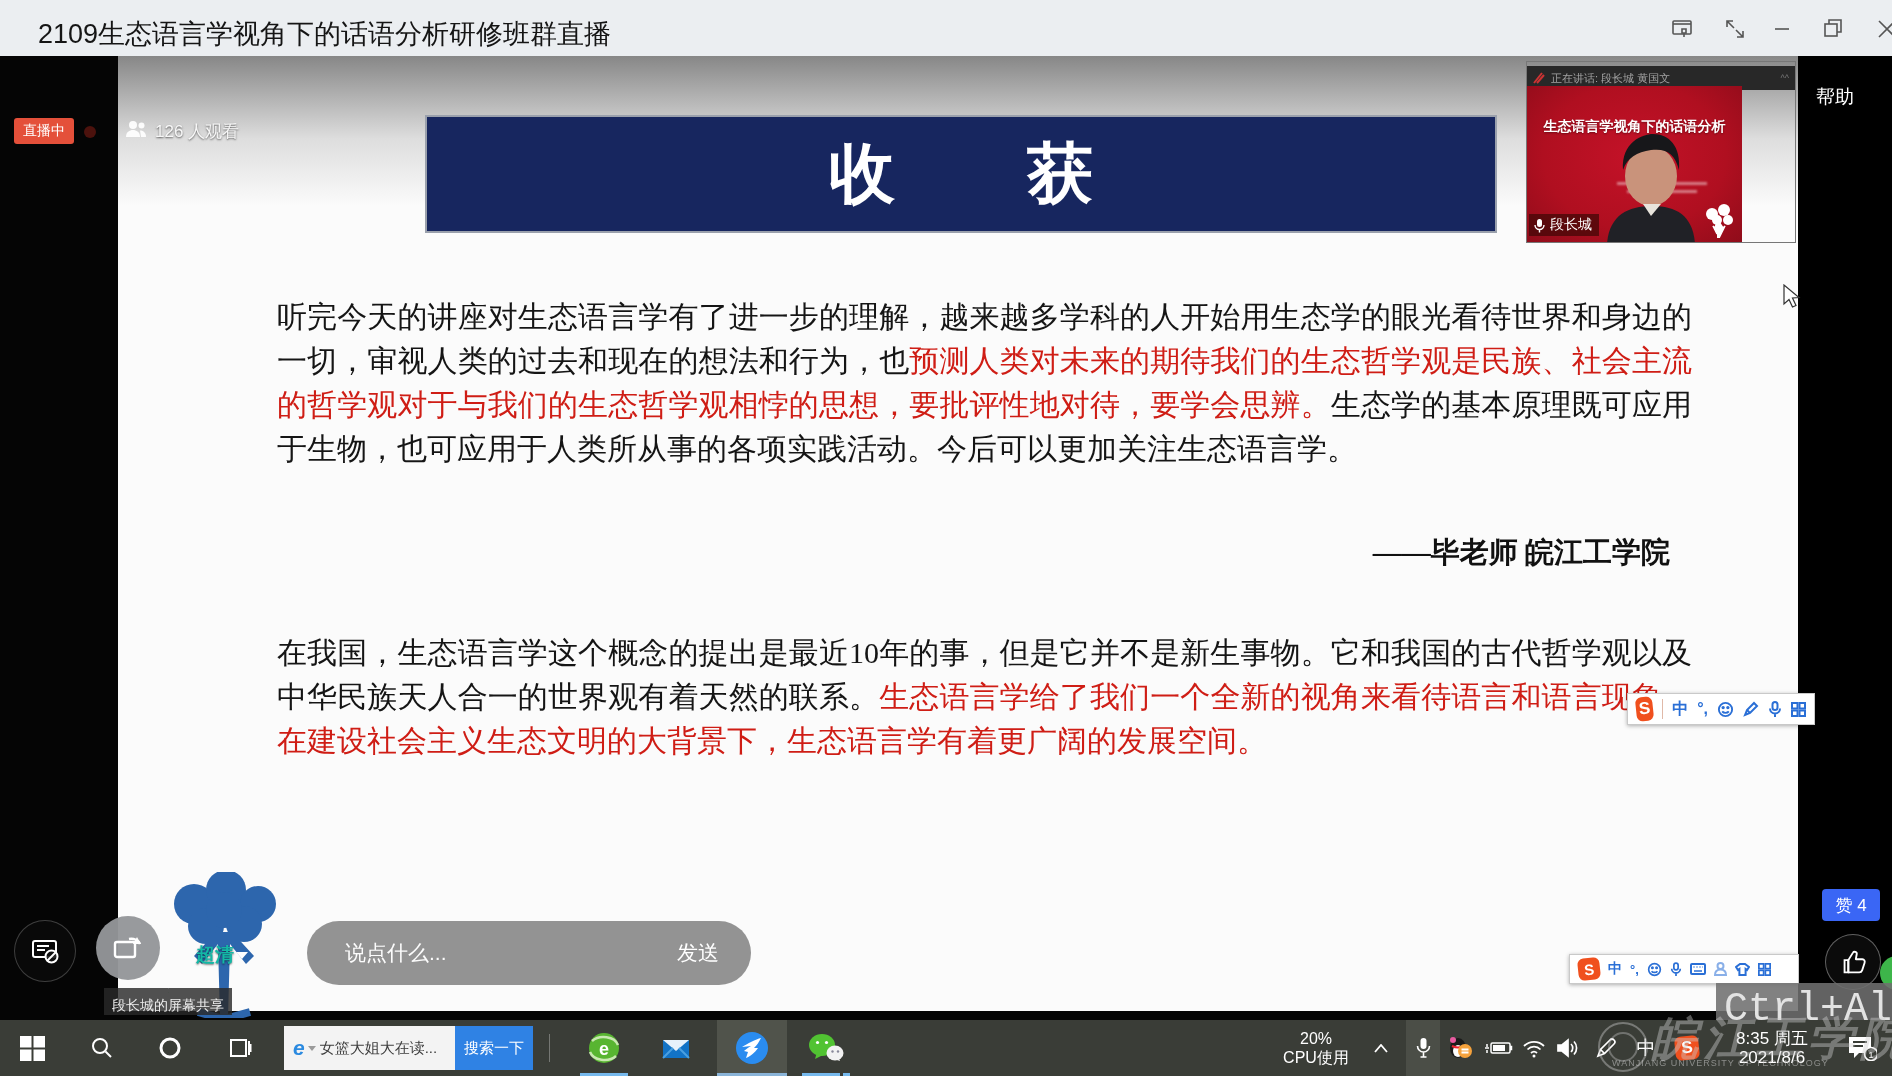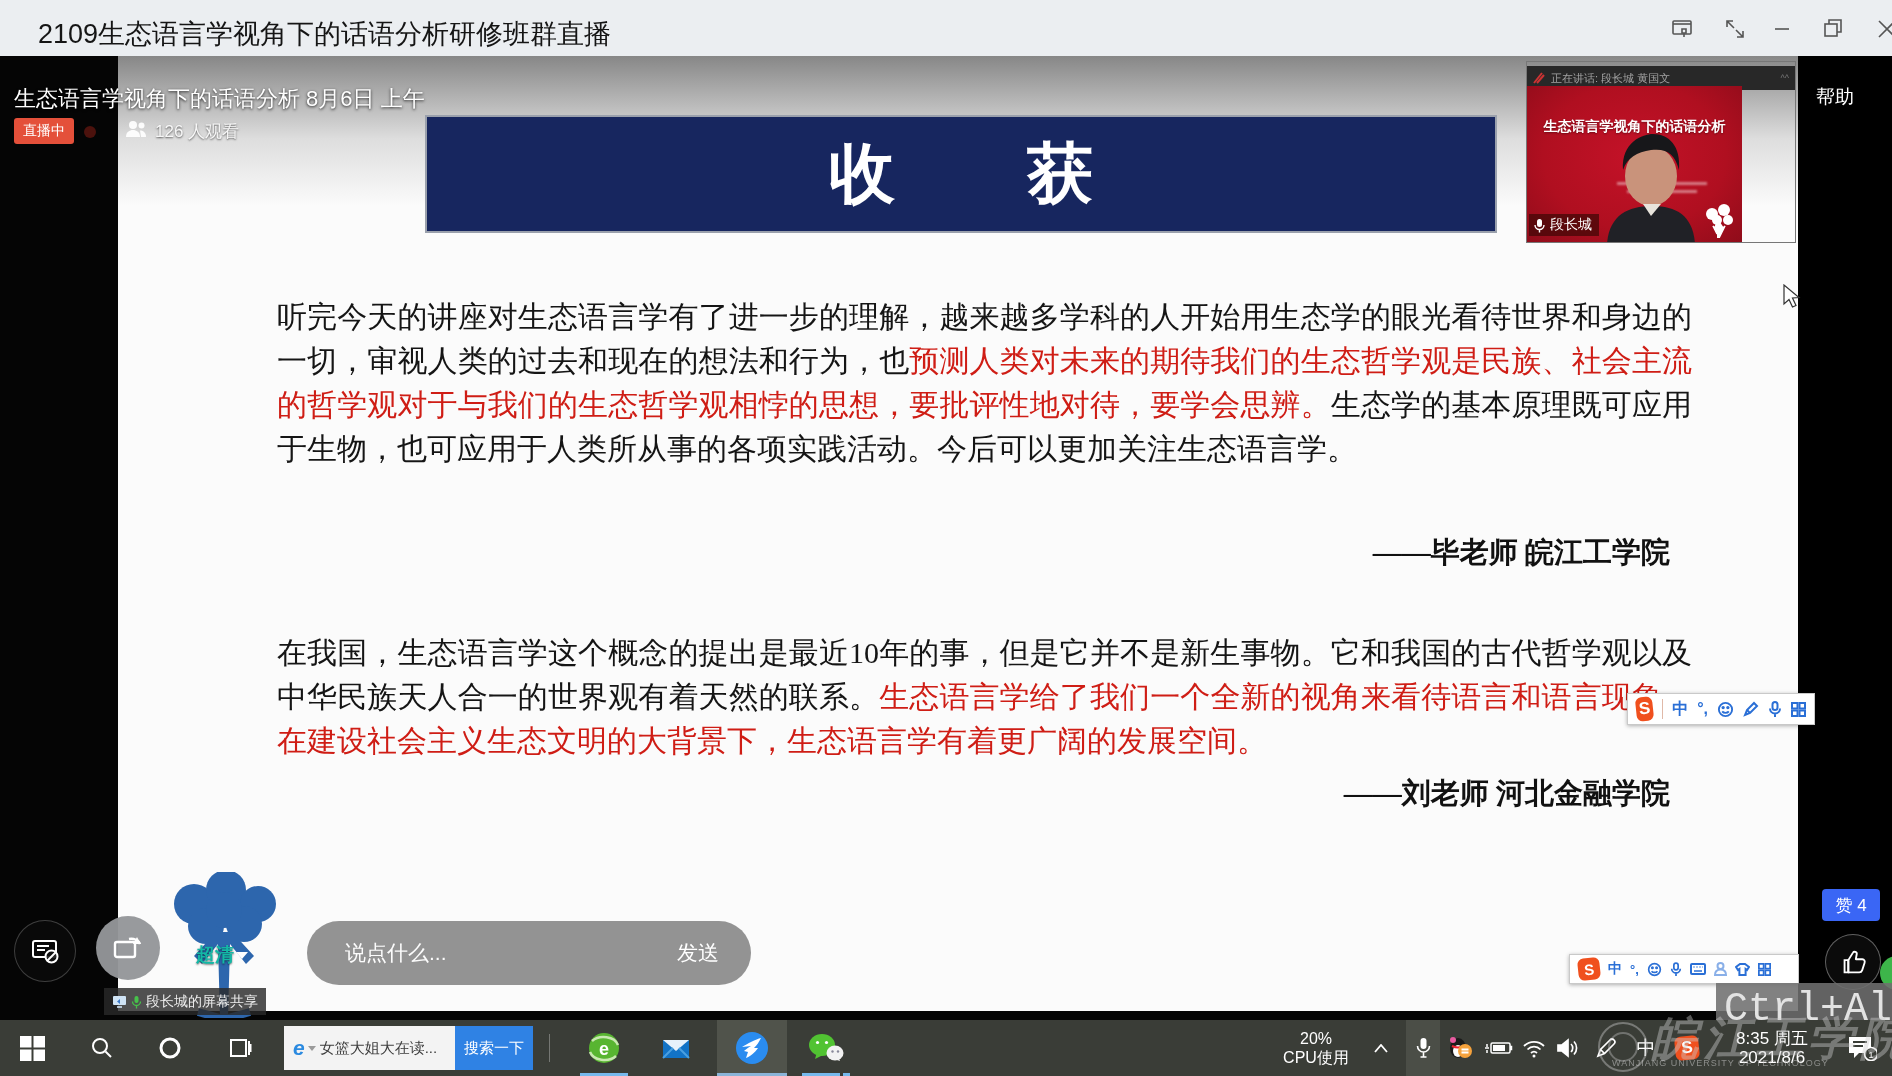--- a/index.html
+++ b/index.html
@@ -59,21 +59,21 @@
   .quality{left:196px;top:942px;z-index:7;color:#14b8a6;font-size:19px;font-weight:bold;display:flex;align-items:center;gap:2px;
      text-shadow:0 1px 2px rgba(0,0,0,.55);cursor:pointer;}
   .caret-down{width:0;height:0;border-left:6px solid transparent;border-right:6px solid transparent;border-top:7px solid #fff;}
   .chat-pill{left:307px;top:921px;width:444px;height:64px;z-index:6;background:rgba(138,138,138,.92);
      border-radius:32px;display:flex;align-items:center;}
   .chat-input{flex:1;margin-left:36px;background:transparent;border:none;outline:none;color:#fff;font-size:21px;
      font-family:"Liberation Sans",sans-serif;}
   .chat-input::placeholder{color:rgba(255,255,255,.97);opacity:1;}
   .send-btn{margin-right:32px;color:#fff;font-size:21px;cursor:pointer;}
   .share-label{left:104px;top:988px;height:27px;z-index:6;background:rgba(42,42,42,.82);display:flex;align-items:center;
-     gap:4px;padding:0 8px;color:#ededed;font-size:14px;}
+     gap:4px;padding:0 8px;color:#ededed;font-size:14px;flex-direction:column;}
   .like-badge{left:1822px;top:889px;width:58px;height:32px;z-index:6;background:#3a66f5;border-radius:4px;color:#fff;
      font-size:17px;display:flex;align-items:center;justify-content:center;}
   .thumb-btn{left:1825px;top:934px;width:54px;height:54px;background:rgba(25,25,25,.45);border:1px solid rgba(255,255,255,.35);}
   .green-sliver{left:1880px;top:956px;width:34px;height:34px;border-radius:50%;background:#3db54a;z-index:6;}
   .ctrl-hint{left:1716px;top:983px;width:176px;height:52px;z-index:8;background:rgba(112,112,112,.88);
      display:flex;align-items:center;padding-left:8px;color:#e3e3e3;font-size:40px;
      font-family:"Liberation Mono","DejaVu Sans Mono",monospace;white-space:nowrap;overflow:hidden;}
   
   .taskbar{left:0;top:1020px;width:1892px;height:56px;background:#3a3d37;z-index:10;}
   .tb-item{position:absolute;top:0;height:56px;display:flex;align-items:center;justify-content:center;cursor:pointer;}
@@ -138,23 +138,21 @@
   <div class="abs helpcol">
     <div class="help-label">帮助</div>
   </div>
 
   <div class="abs slide-title">
     <span>收　　获</span>
   </div>
   <div class="abs para" style="left:255px;top:295px;width:1415px;"><span class="seg-black">听完今天的讲座对生态语言学有了进一步的理解，越来越多学科的人开始用生态学的眼光看待世界和身边的一切，审视人类的过去和现在的想法和行为，也</span><span class="seg-red">预测人类对未来的期待我们的生态哲学观是民族、社会主流的哲学观对于与我们的生态哲学观相悖的思想，要批评性地对待，要学会思辨。</span><span class="seg-black">生态学的基本原理既可应用于生物，也可应用于人类所从事的各项实践活动。今后可以更加关注生态语言学。</span></div>
   <div class="abs attrib" style="right:222px;top:533px;">——毕老师 皖江工学院</div>
   <div class="abs para" style="left:255px;top:631px;width:1415px;"><span class="seg-black">在我国，生态语言学这个概念的提出是最近10年的事，但是它并不是新生事物。它和我国的古代哲学观以及中华民族天人合一的世界观有着天然的联系。</span><span class="seg-red">生态语言学给了我们一个全新的视角来看待语言和语言现象。在建设社会主义生态文明的大背景下，生态语言学有着更广阔的发展空间。</span></div>
-  <div class="abs attrib" style="right:222px;top:774px;">——刘老师 河北金融学院</div>
-
-  <div class="abs stream-title">生态语言学视角下的话语分析 8月6日 上午</div>
+
   <div class="abs live-badge">直播中</div>
   <div class="abs live-dot"></div>
   <div class="abs viewers">
     <span>
       <svg width="24" height="18" viewBox="0 0 24 18" fill="rgba(255,255,255,.92)">
         <circle cx="9" cy="5" r="4"></circle>
           <path d="M2 17 c0-5 3.5-7 7-7 s7 2 7 7 z"></path>
         <circle cx="17.5" cy="5.5" r="3"></circle>
           <path d="M16 10.5 c3 0 6 1.8 6 6.5 h-5"></path>
       </svg>

